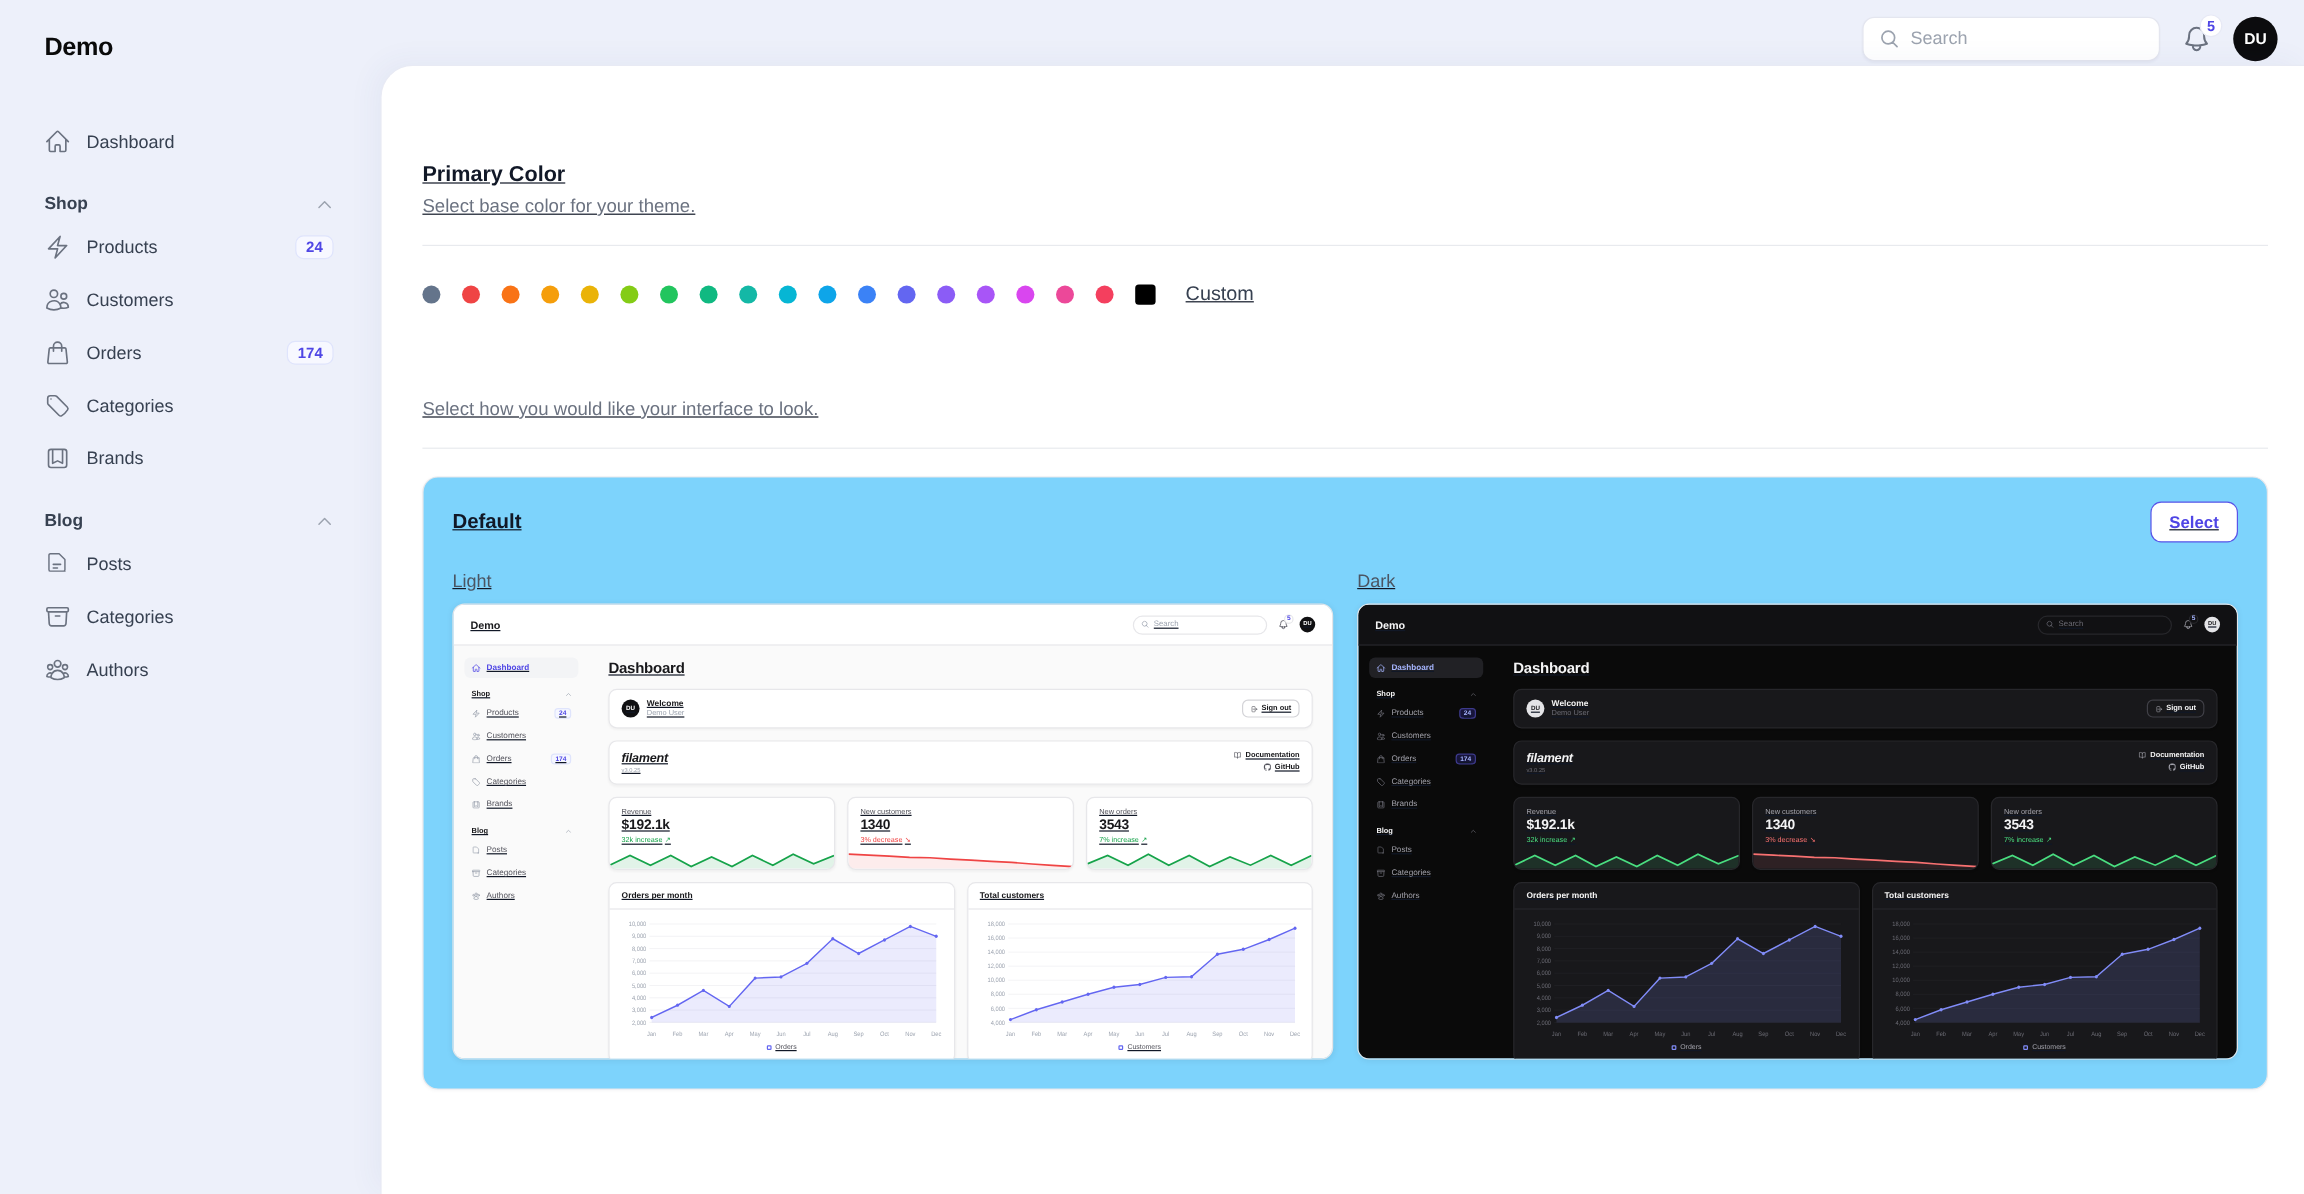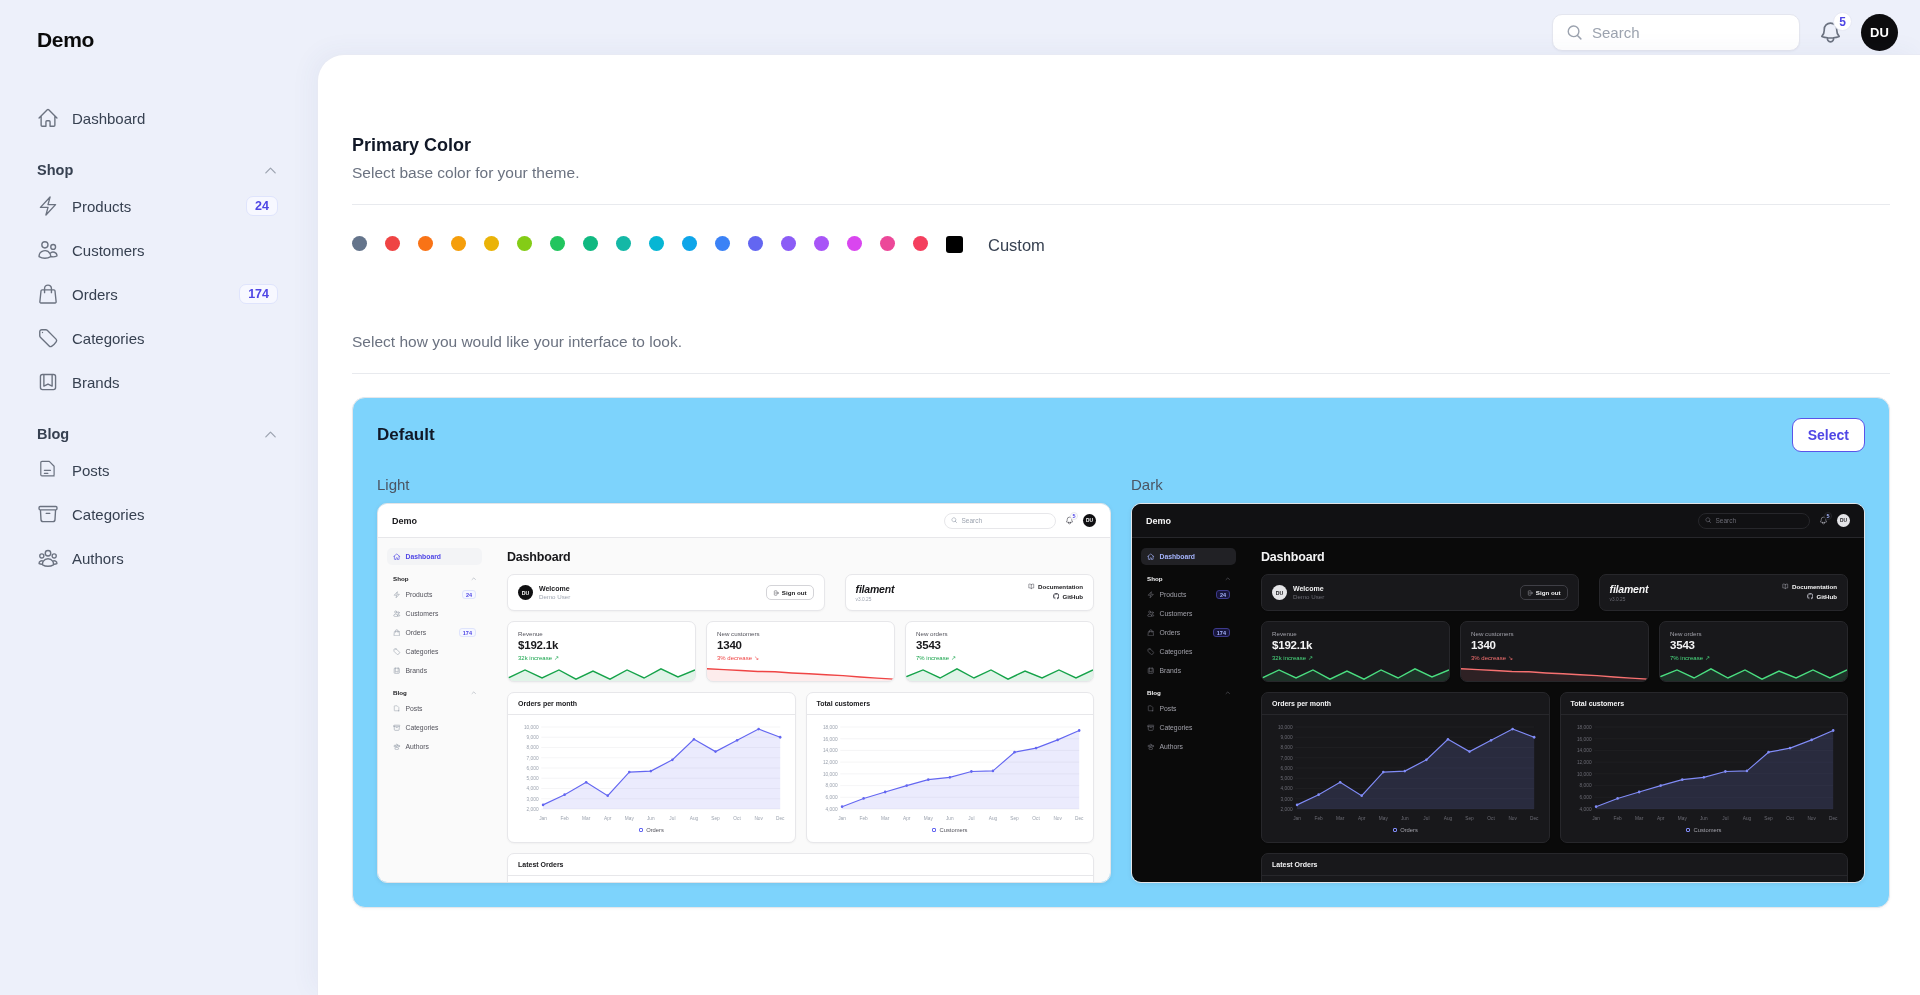--- a/index.html
+++ b/index.html
@@ -35,26 +35,26 @@
     font-size:12.5px; font-weight:600; padding:2px 8px; }
   .nav-group { display:flex; align-items:center; margin:22px 0 6px; cursor:pointer; }
   .nav-group .g-label { font-size:14.5px; font-weight:700; color:#374151; }
   .nav-group svg { margin-left:auto; width:15px; height:15px; color:#9ca3af; }
 
   
   .panel { position:absolute; left:318px; top:55px; right:0; bottom:0; background:#fff;
     border-top-left-radius:26px; box-shadow:0 0 0 1px #e8eaf4, -6px -4px 24px rgba(60,70,140,.05);
     padding:38px 30px 0 34px; overflow:hidden; }
   .page-title { font-size:32px; font-weight:800; letter-spacing:-.6px; color:#0f1115; }
-  .section { margin-top:42px; }
+  .section { margin-top:42px;text-decoration:underline; }
   .section h2 { font-size:18px; font-weight:700; color:#111827; }
   .section .desc { margin-top:8px; font-size:15.5px; color:#6b7280; }
   .section hr { border:none; border-top:1px solid #e8eaee; margin-top:22px; }
 
-  .swatch-row { margin-top:31px; display:flex; align-items:flex-start; gap:18px; }
+  .swatch-row { margin-top:31px; display:flex; align-items:center; gap:18px; }
   .swatch { width:15px; height:15px; border-radius:50%; cursor:pointer; flex:none; }
   .swatch-custom { width:17px; height:17px; border-radius:3px; cursor:pointer; flex:none; }
   .swatch-custom-label { font-size:16.5px; color:#374151; margin-left:7px; }
 
   .theme-card { margin-top:23px; border:1px solid #e5e7eb; border-radius:13px; background:#7dd3fc;
     box-shadow:0 1px 3px rgba(17,24,39,.04); }
   .theme-card-head { display:flex; align-items:center; justify-content:space-between; padding:20px 24px 14px; }
   .theme-name { font-size:17px; font-weight:700; color:#111827; }
   .select-btn { font:inherit; font-size:14px; font-weight:700; color:#4f46e5; background:#fff;
     border:1px solid #5a54e8; border-radius:9px; padding:8px 15px; cursor:pointer; }
@@ -97,21 +97,21 @@
   .p-item.active { background:var(--active-bg); color:var(--accent); font-weight:700; }
   .p-item.active svg { color:var(--accent); }
   .p-group { display:flex; align-items:center; margin:10px 6px 4px; }
   .p-group span { font-size:6.2px; font-weight:700; color:var(--text); }
   .p-group svg { margin-left:auto; width:5.5px; height:5.5px; color:var(--muted); }
   .p-badge { margin-left:auto; font-size:5.5px; font-weight:600; color:var(--accent); background:var(--badge-bg);
     border:.5px solid var(--badge-border); border-radius:3px; padding:.5px 3px; }
   .p-main { flex:1; padding:12px 16px; overflow:hidden; }
   .p-h1 { font-size:12.5px; font-weight:800; color:var(--text); letter-spacing:-.2px; }
   .p-card { background:var(--card); border:1px solid var(--border); border-radius:7px; box-shadow:0 1px 2px rgba(0,0,0,.04); }
-  .p-row1 { display:flex; gap:20px; margin-top:10px; }
+  .p-row1 { display:flex; gap:10px; margin-top:10px;flex-direction:column; }
   .p-welcome { flex:1.3; display:flex; align-items:center; gap:6px; padding:8px 10px; }
   .p-avatar.lg { width:15px; height:15px; font-size:5.2px; }
   .p-welcome-text .t { font-size:7px; font-weight:700; color:var(--text); }
   .p-welcome-text .s { font-size:6.2px; color:var(--muted); margin-top:1px; }
   .p-signout { margin-left:auto; display:flex; align-items:center; gap:3px; border:1px solid var(--btn-border);
     border-radius:5px; padding:3px 6px; background:var(--card); }
   .p-signout svg { width:6px; height:6px; color:var(--muted2); }
   .p-signout span { font-size:6.2px; font-weight:700; color:var(--text); }
   .p-filament { flex:1; display:flex; padding:8px 10px; }
   .p-logo { font-size:10.5px; font-weight:800; font-style:italic; letter-spacing:-.2px; color:var(--text); }

